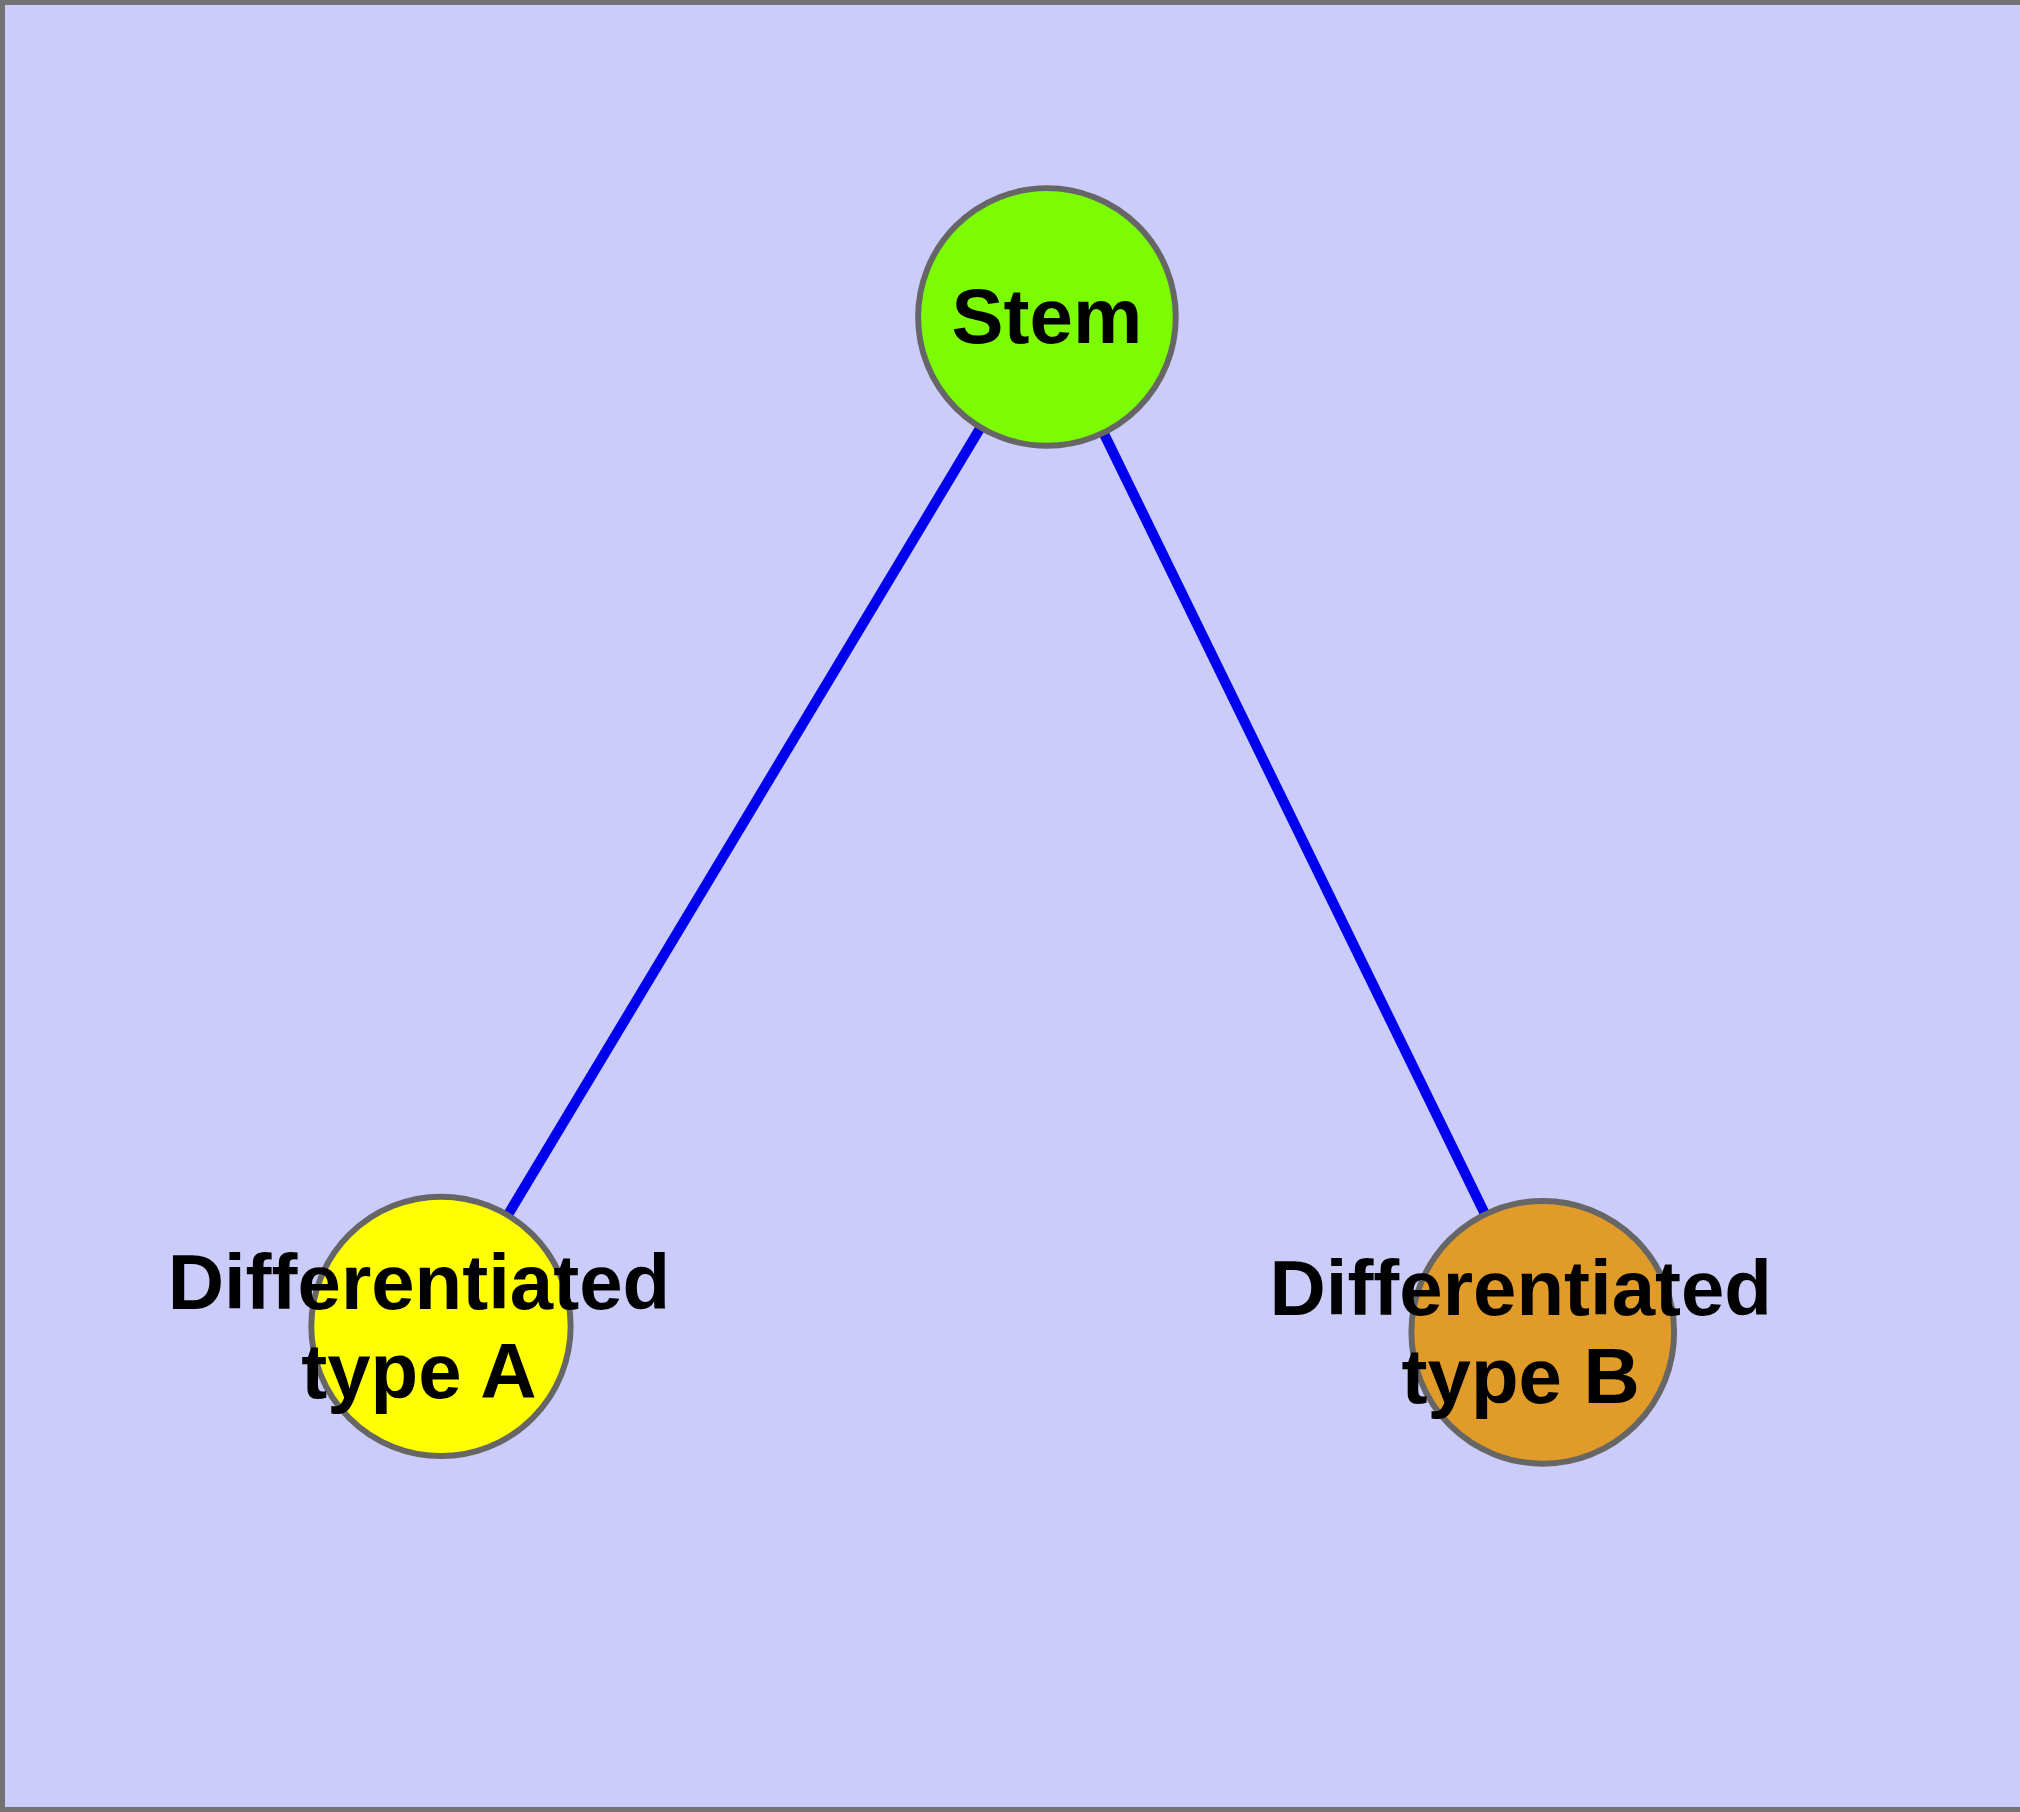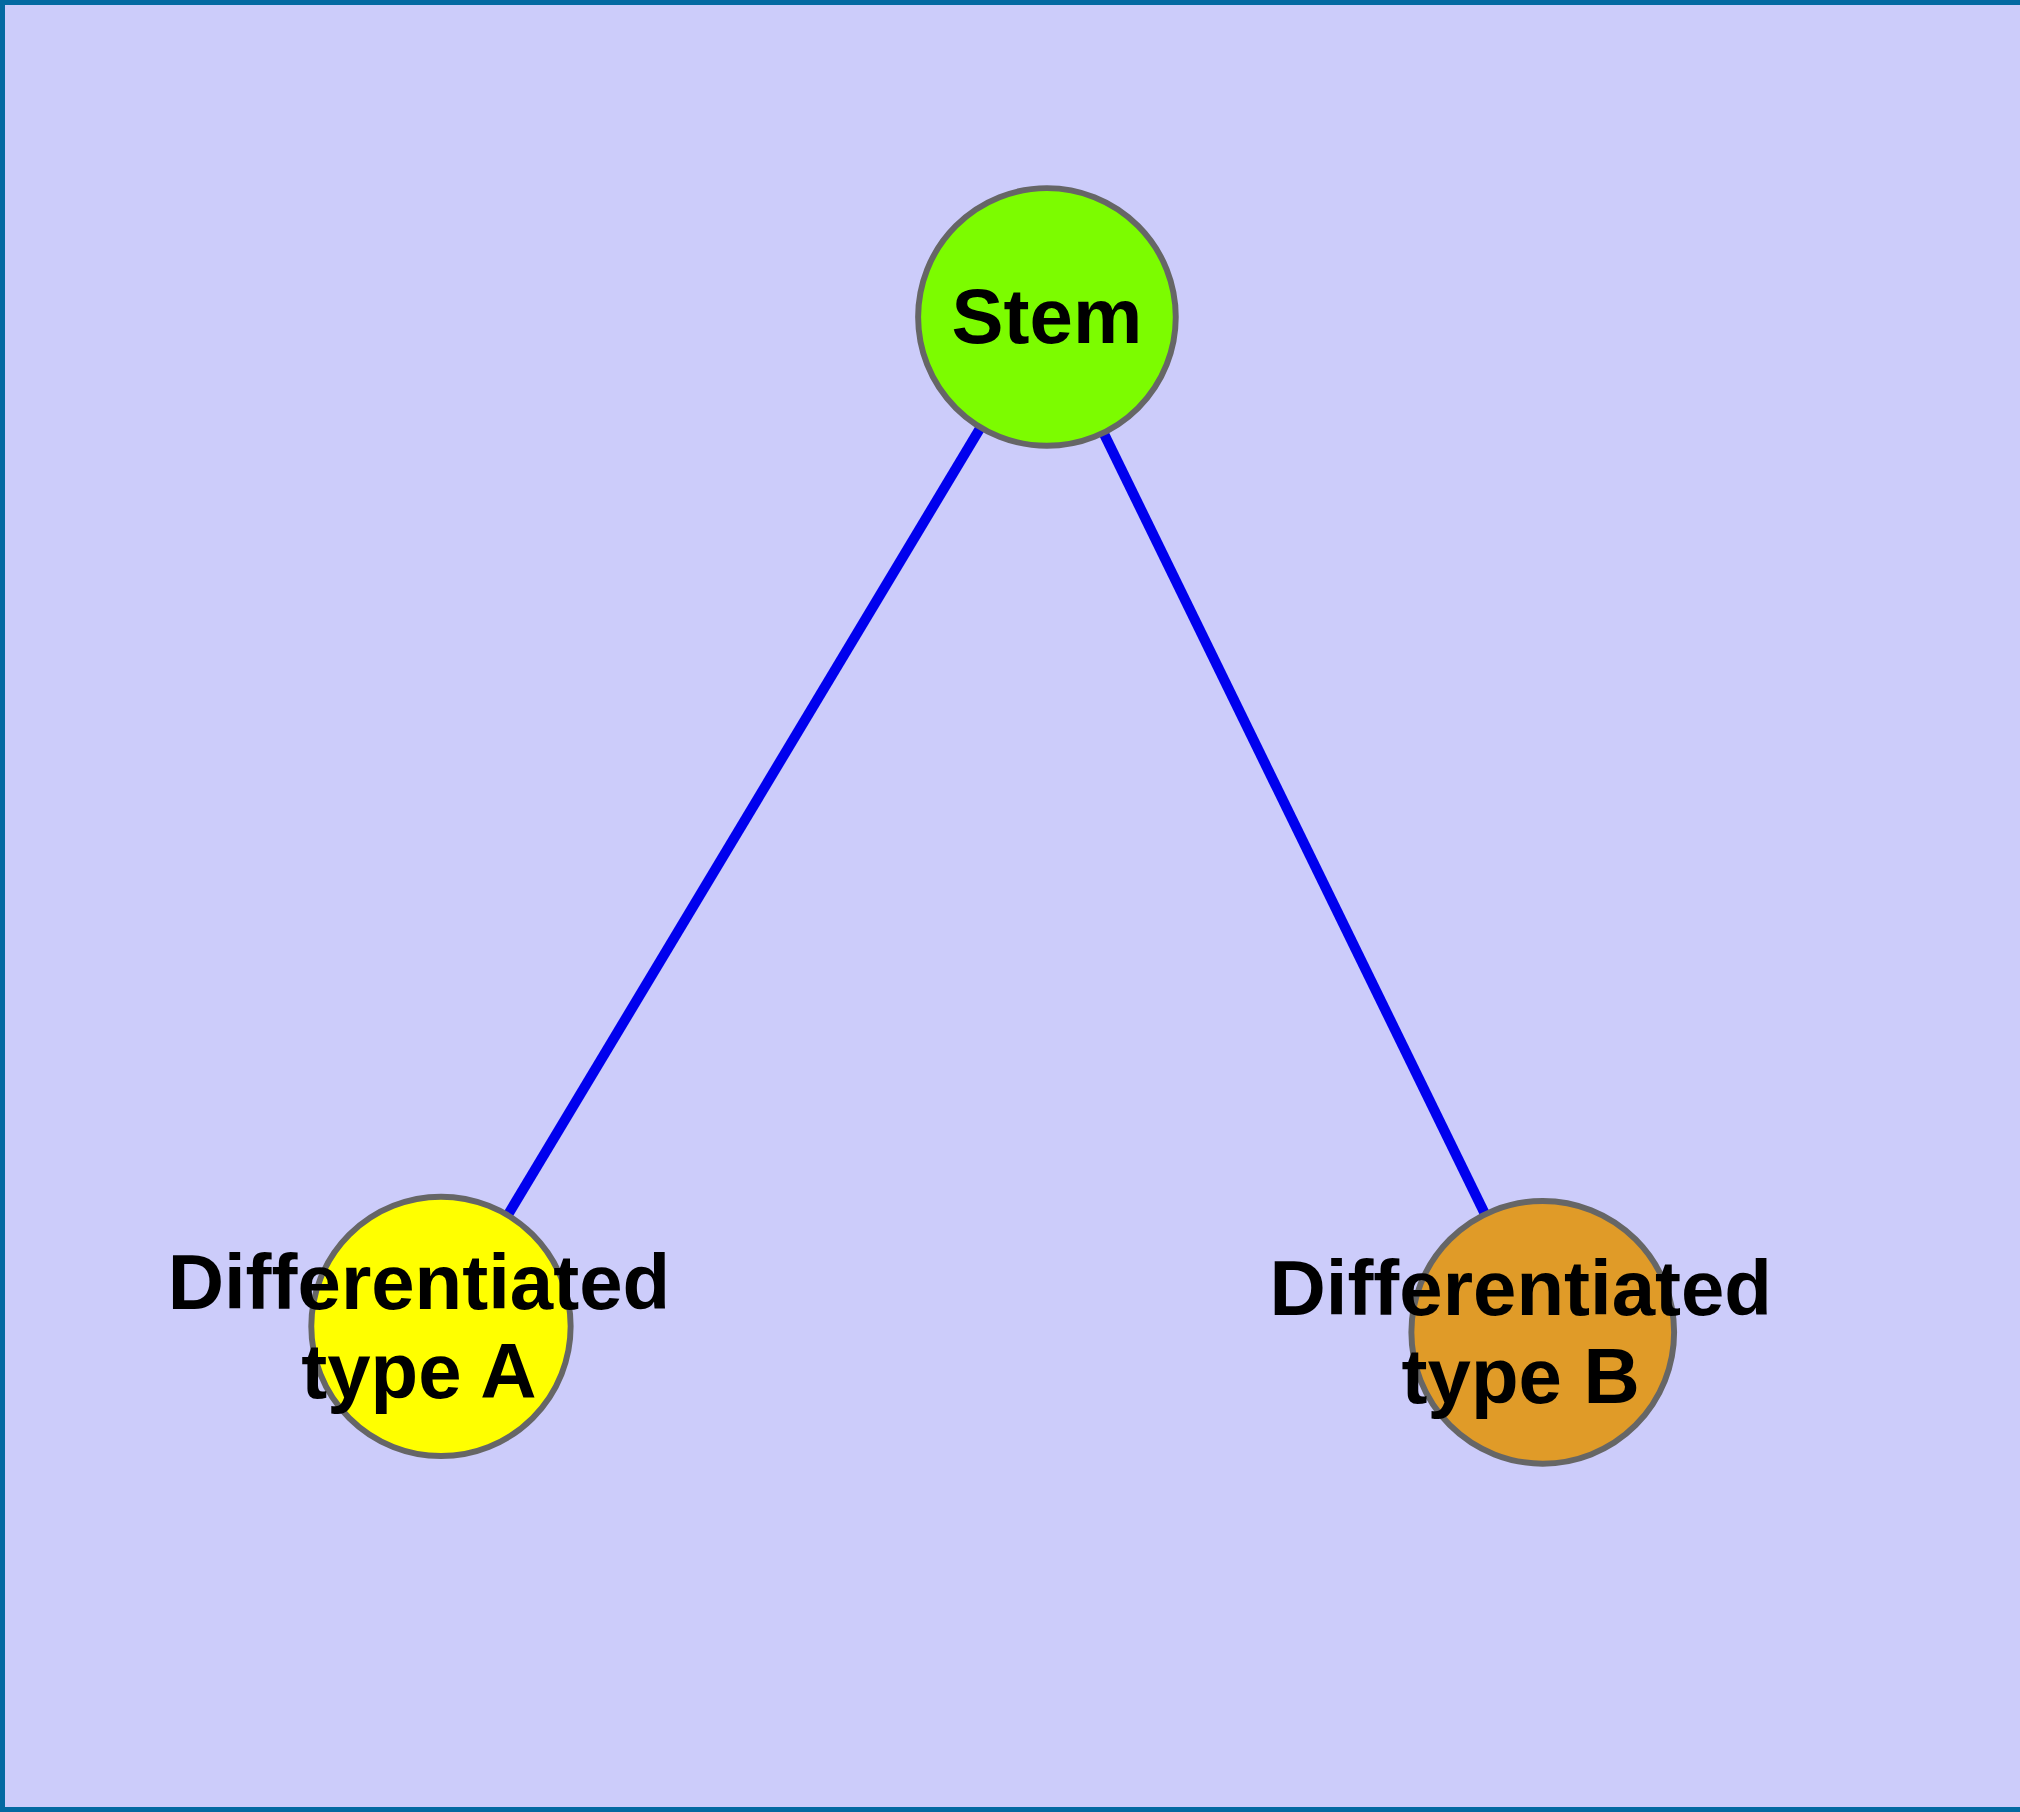--- a/index.html
+++ b/index.html
@@ -5,21 +5,21 @@
 <style>
   html, body {
     margin: 0;
     padding: 0;
     background: #ffffff;
   }
   #canvas {
     position: relative;
     width: 2021px;
     height: 1812px;
-    background: #0369a1;
+    background: #737373;
     overflow: hidden;
     font-family: "Liberation Sans", sans-serif;
   }
   #plot-area {
     position: absolute;
     left: 5.1px;
     top: 5.1px;
     width: 2015px;
     height: 1802px;
     background: #ccccfa;

